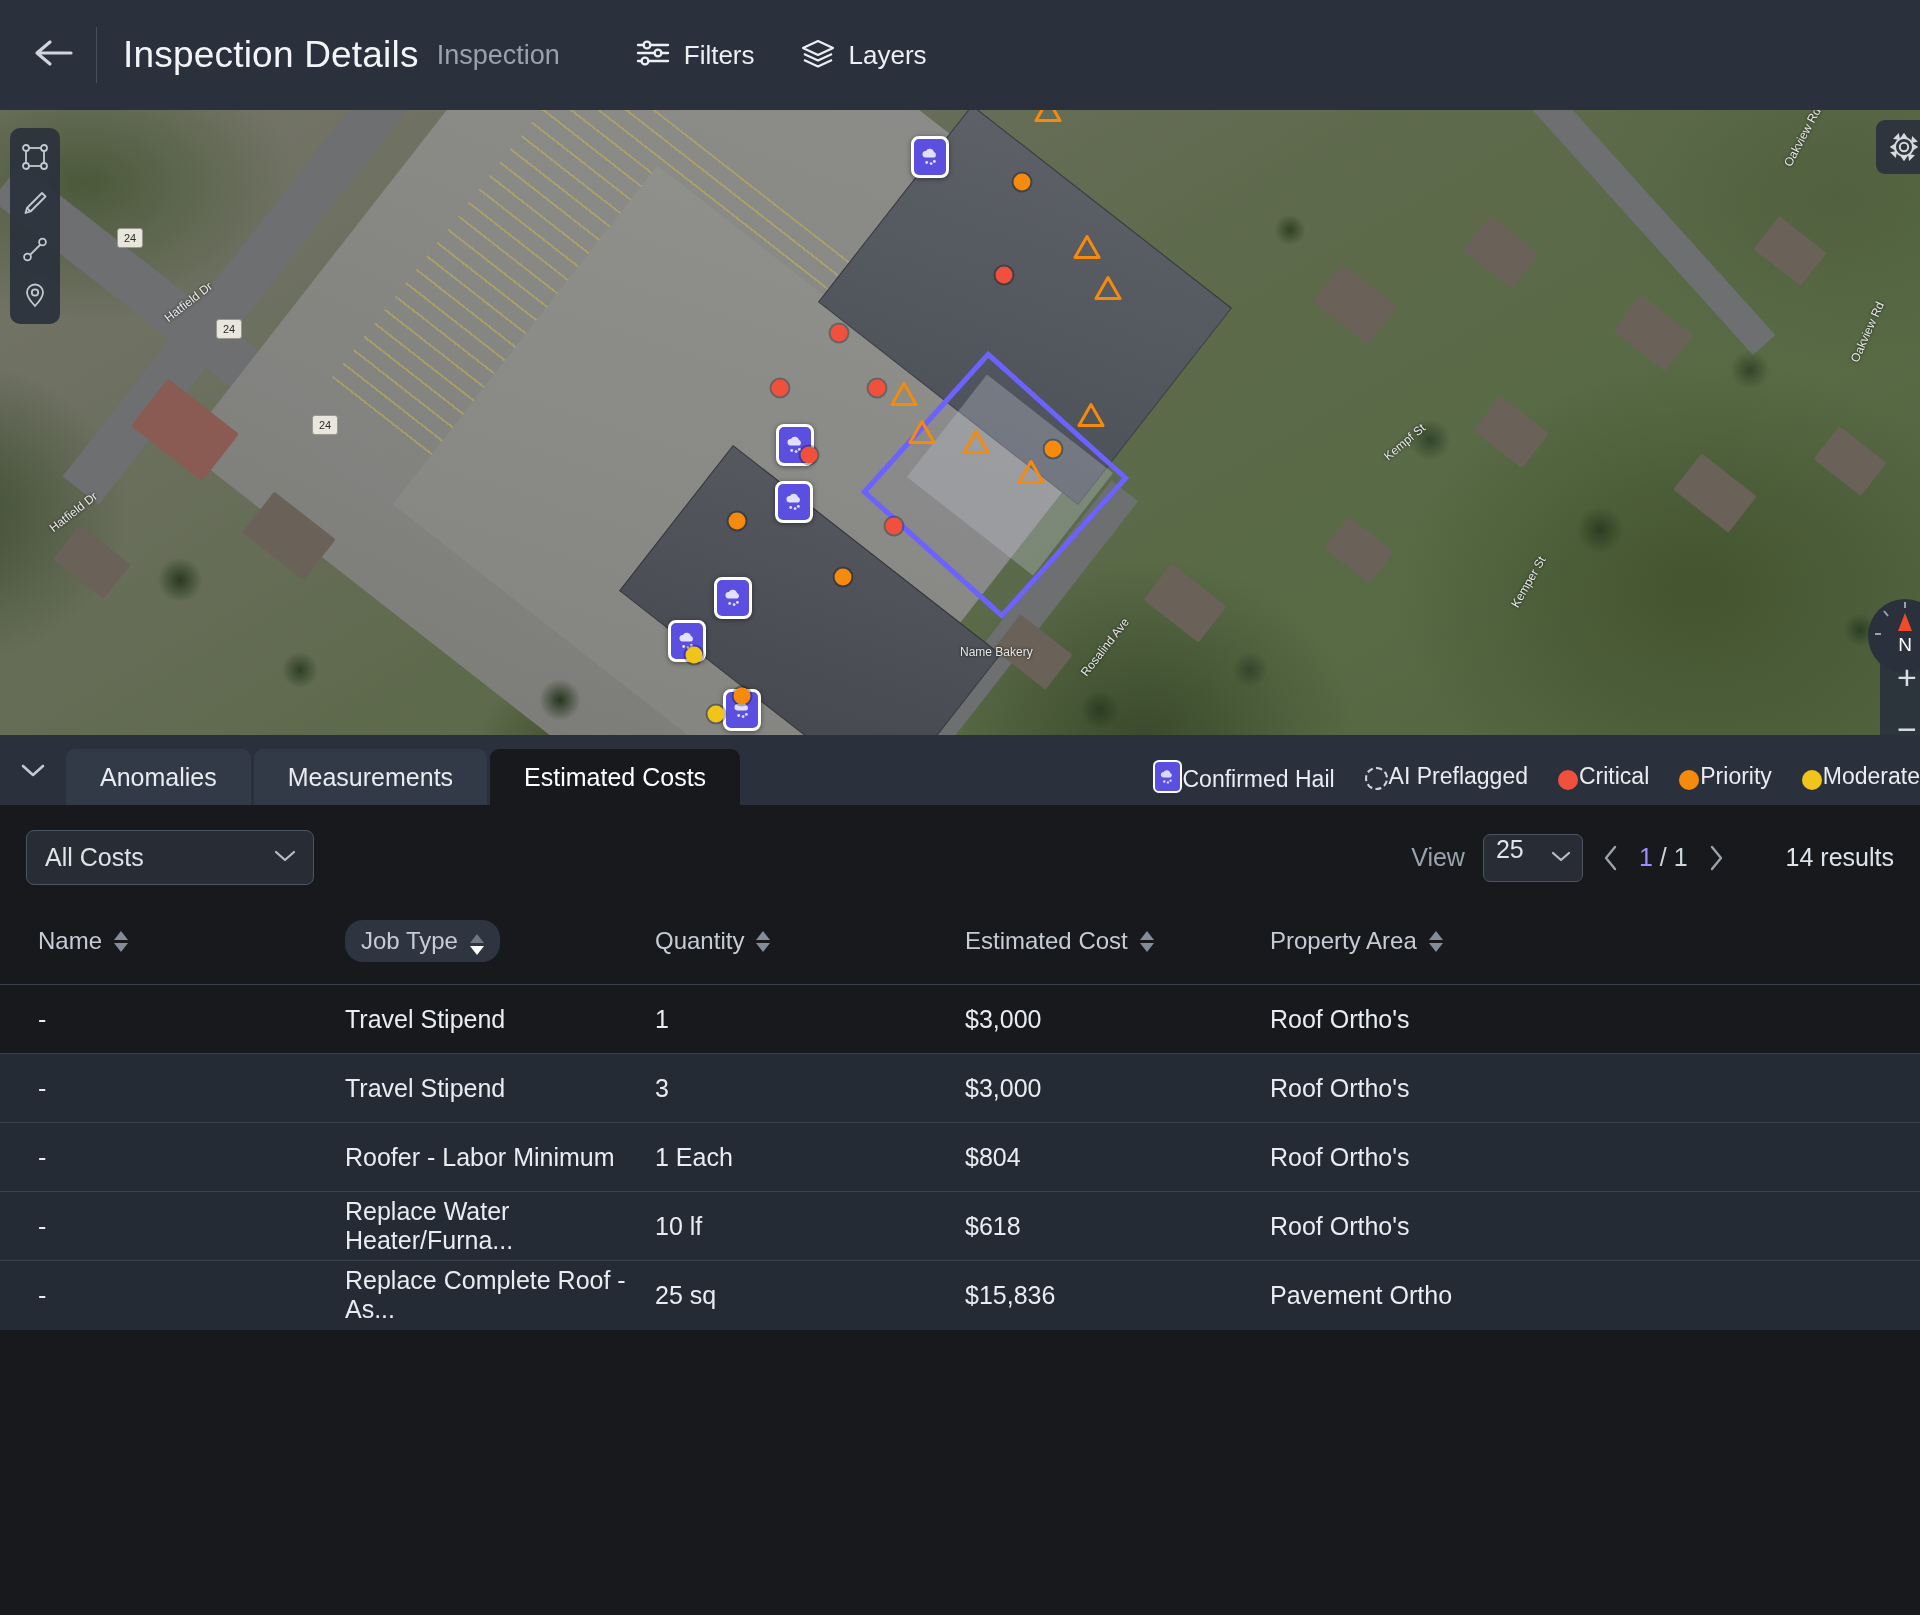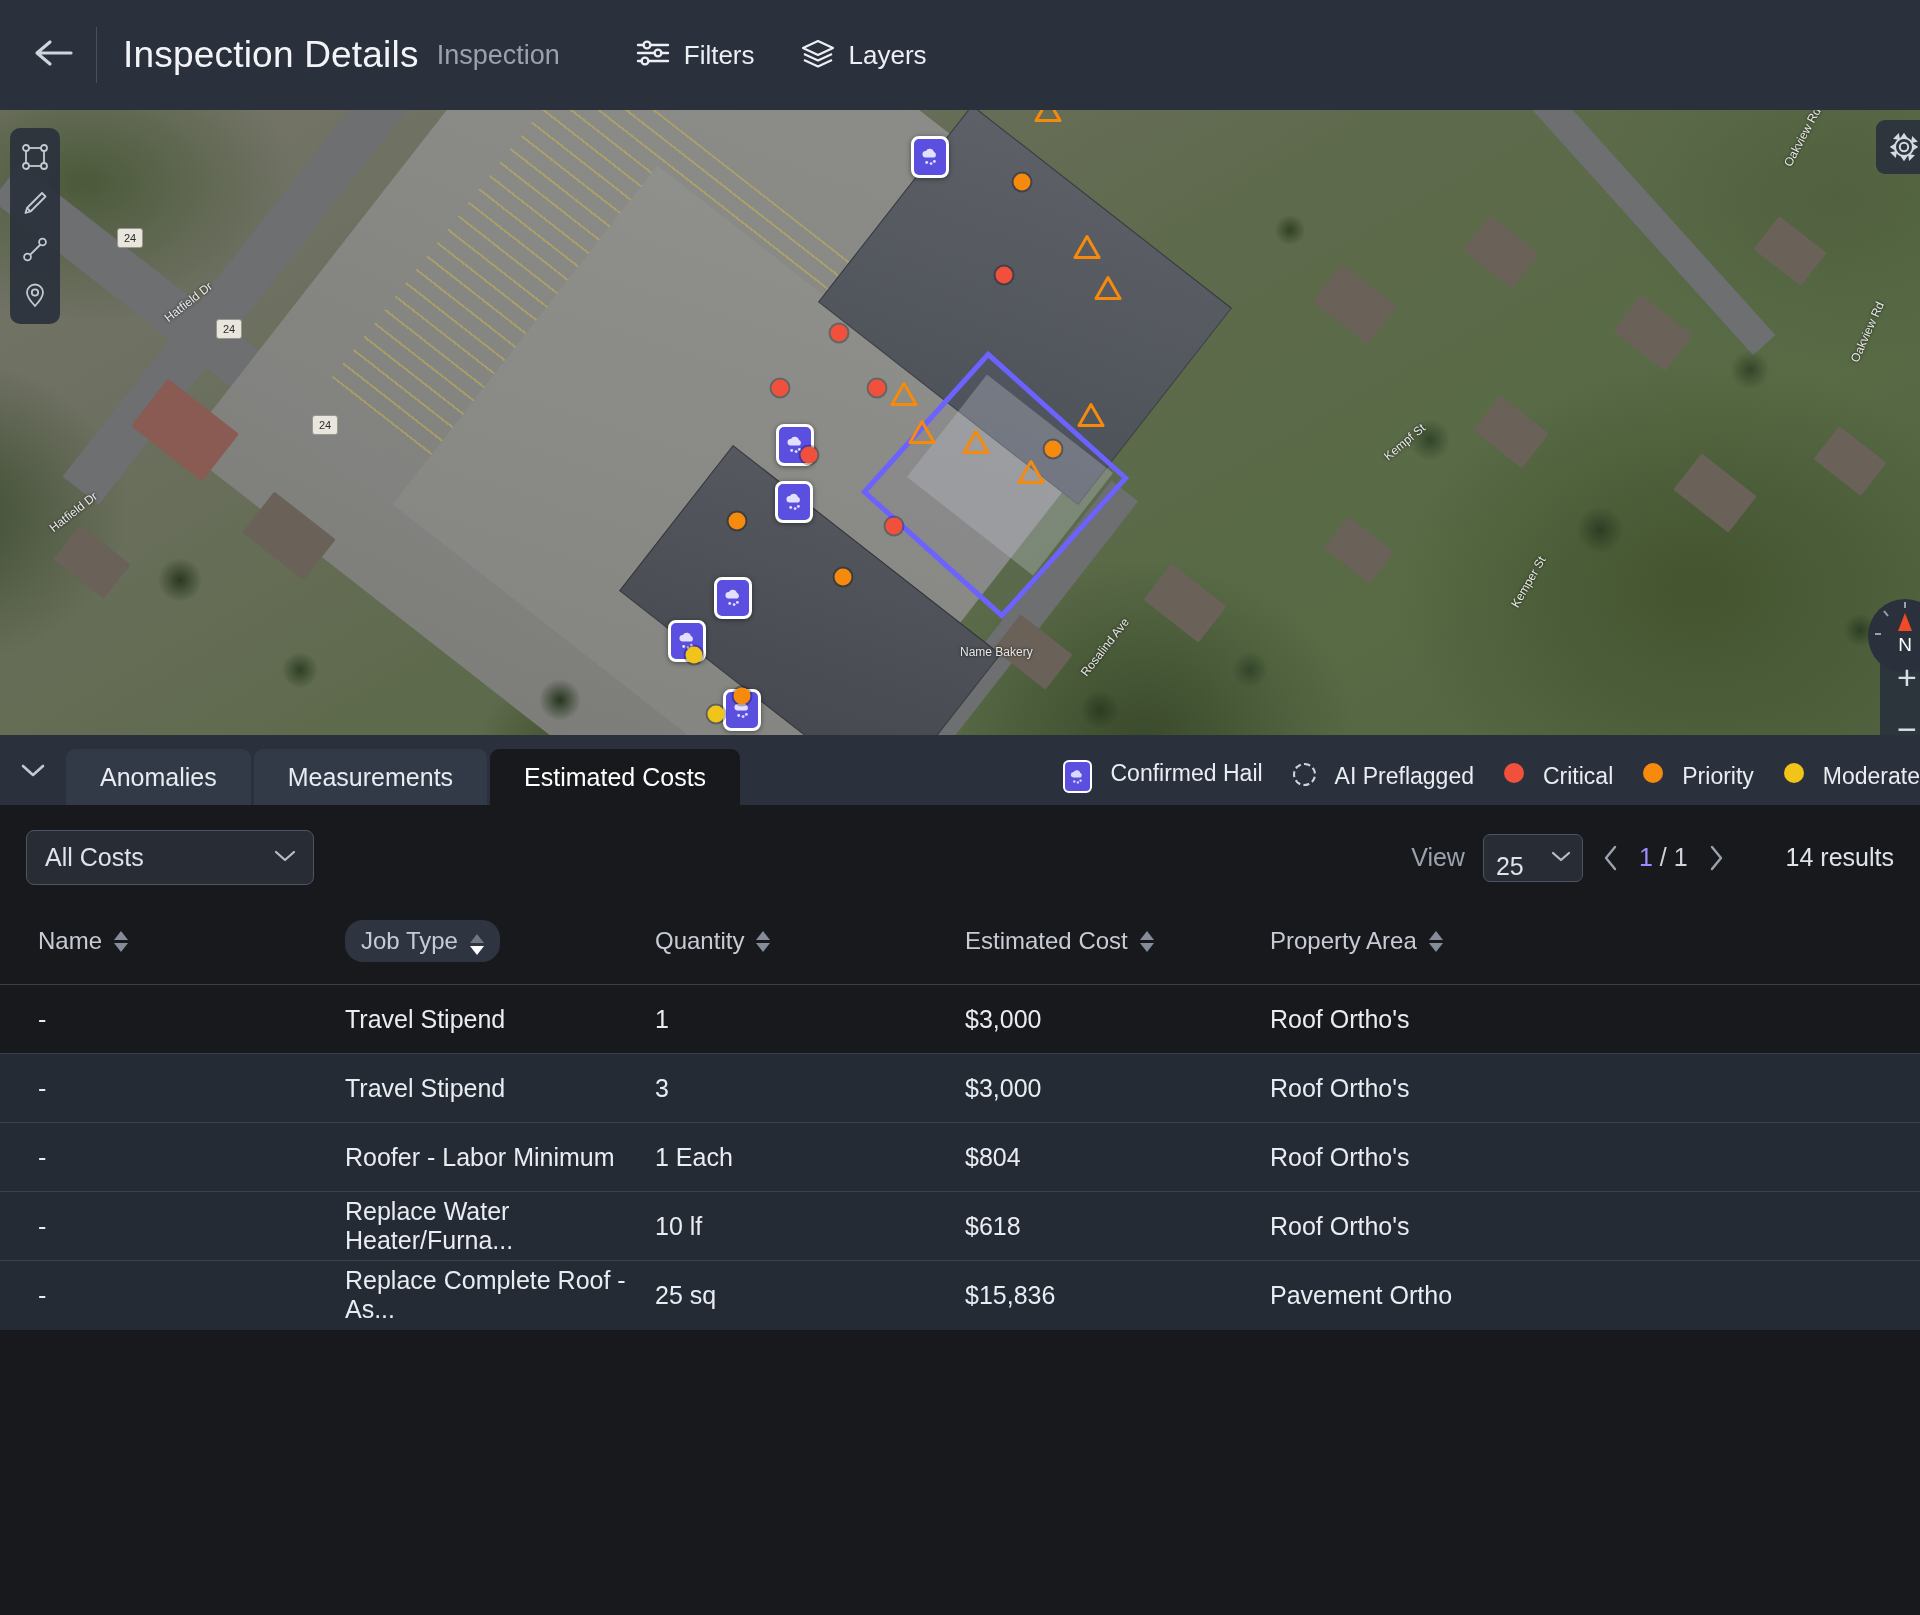--- a/index.html
+++ b/index.html
@@ -279,21 +279,21 @@
     cursor: pointer;
     white-space: nowrap;
   }
   .tab.active { background: #17191d; color: #ffffff; }
   .legend {
     margin-left: auto;
     display: flex; align-items: center;
     gap: 30px;
     padding-right: 0px; padding-bottom: 12px;
   }
-  .leg { display: flex; align-items: flex-start; gap: 19px; white-space: nowrap; }
+  .leg { display: flex; align-items: flex-end; gap: 1px; white-space: nowrap; }
   .leg span.t { font-size: 23px; color: #e9ecf1; }
   .leg .sw { width: 20px; height: 20px; border-radius: 50%; }
   .leg .hailbox {
     width: 29px; height: 33px; border-radius: 6px;
     background: #5b4fe0; border: 2px solid #fff;
     display:flex;align-items:center;justify-content:center;
   }
   .leg .aicircle {
     width: 23px; height: 23px; border-radius: 50%;
     border: 2px dashed #cfd4dd;
@@ -325,21 +325,21 @@
   .pager {
     margin-left: auto;
     display: flex; align-items: center; gap: 0;
   }
   .pager .view-lbl { font-size: 25px; color: #9aa2ad; margin-right: 18px; }
   .view-select {
     width: 100px; height: 48px;
     background: #272c35;
     border: 1px solid #4d5563;
     border-radius: 7px;
-    display: flex; align-items: flex-end;
+    display: flex; align-items: flex-start;
     padding: 0 12px;
     position: relative; cursor: pointer;
   }
   .view-select .v { font-size: 25px; color: #dfe3ea; }
   .pg-arrow {
     width: 56px; height: 48px;
     display: flex; align-items: center; justify-content: center;
     cursor: pointer;
   }
   .pg-num { font-size: 25px; color: #cfd4dd; white-space: nowrap; }

